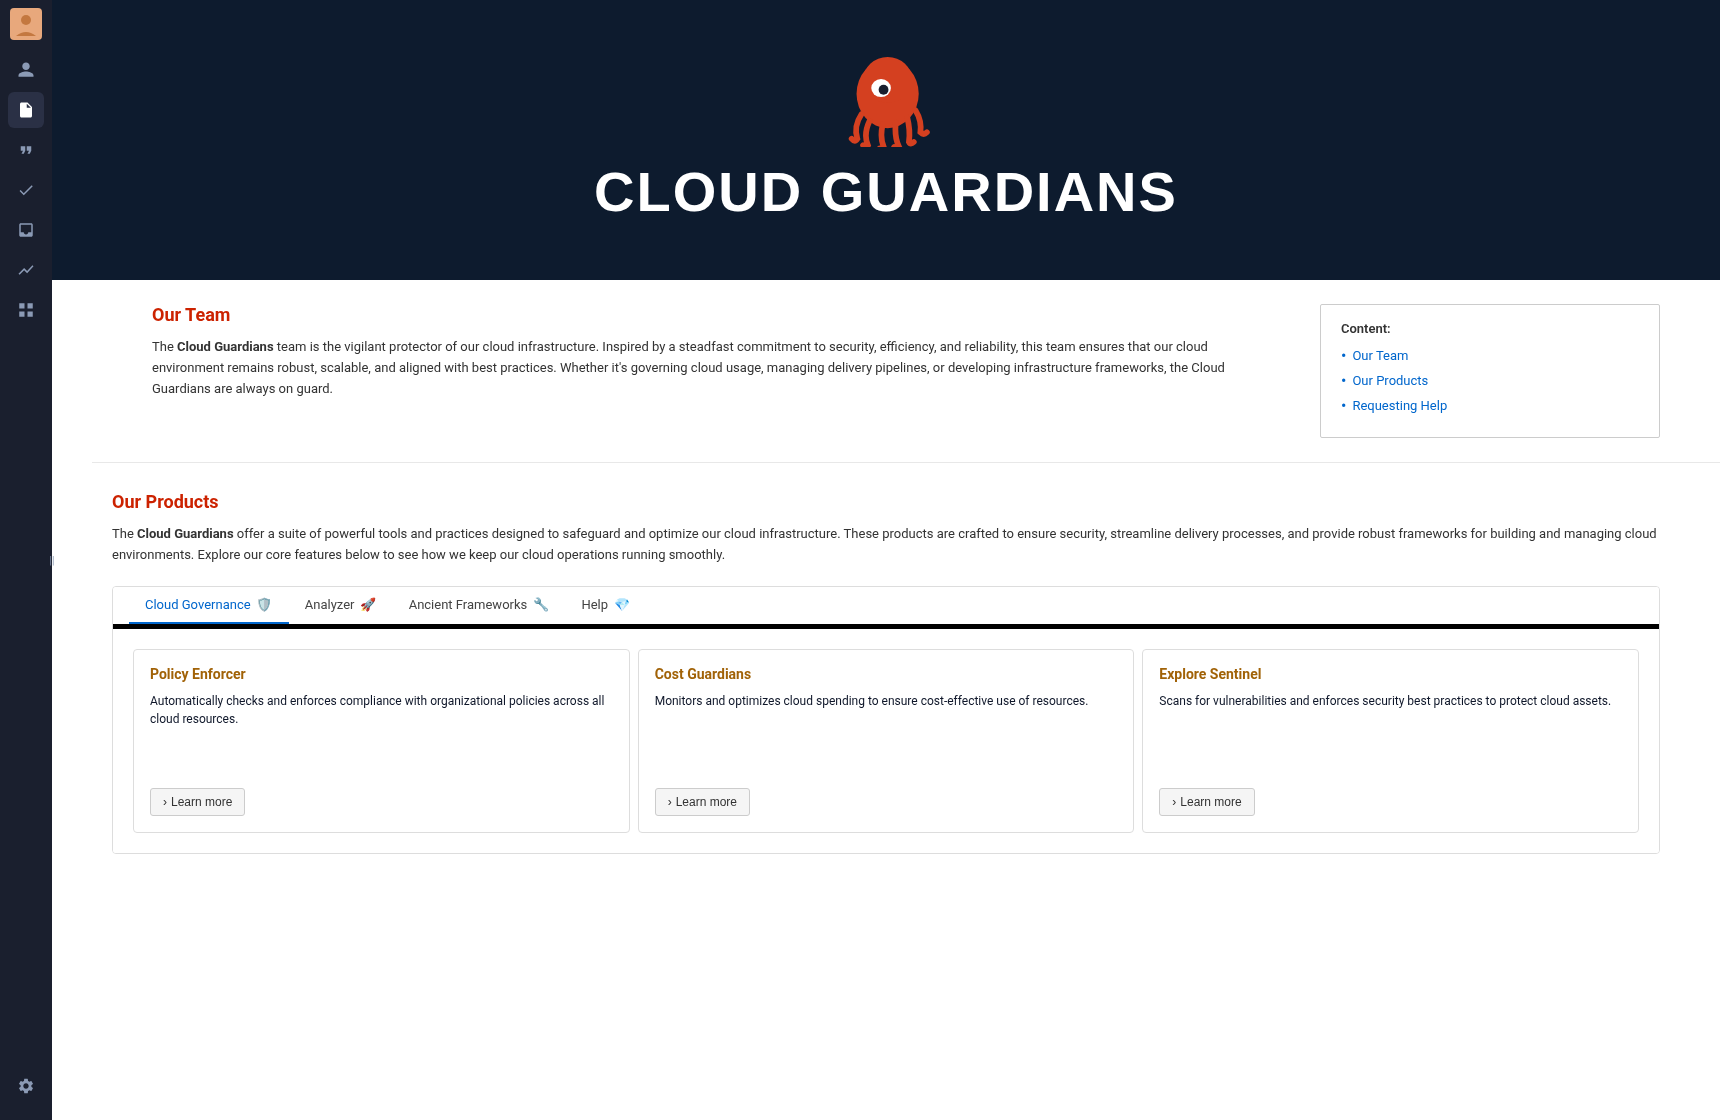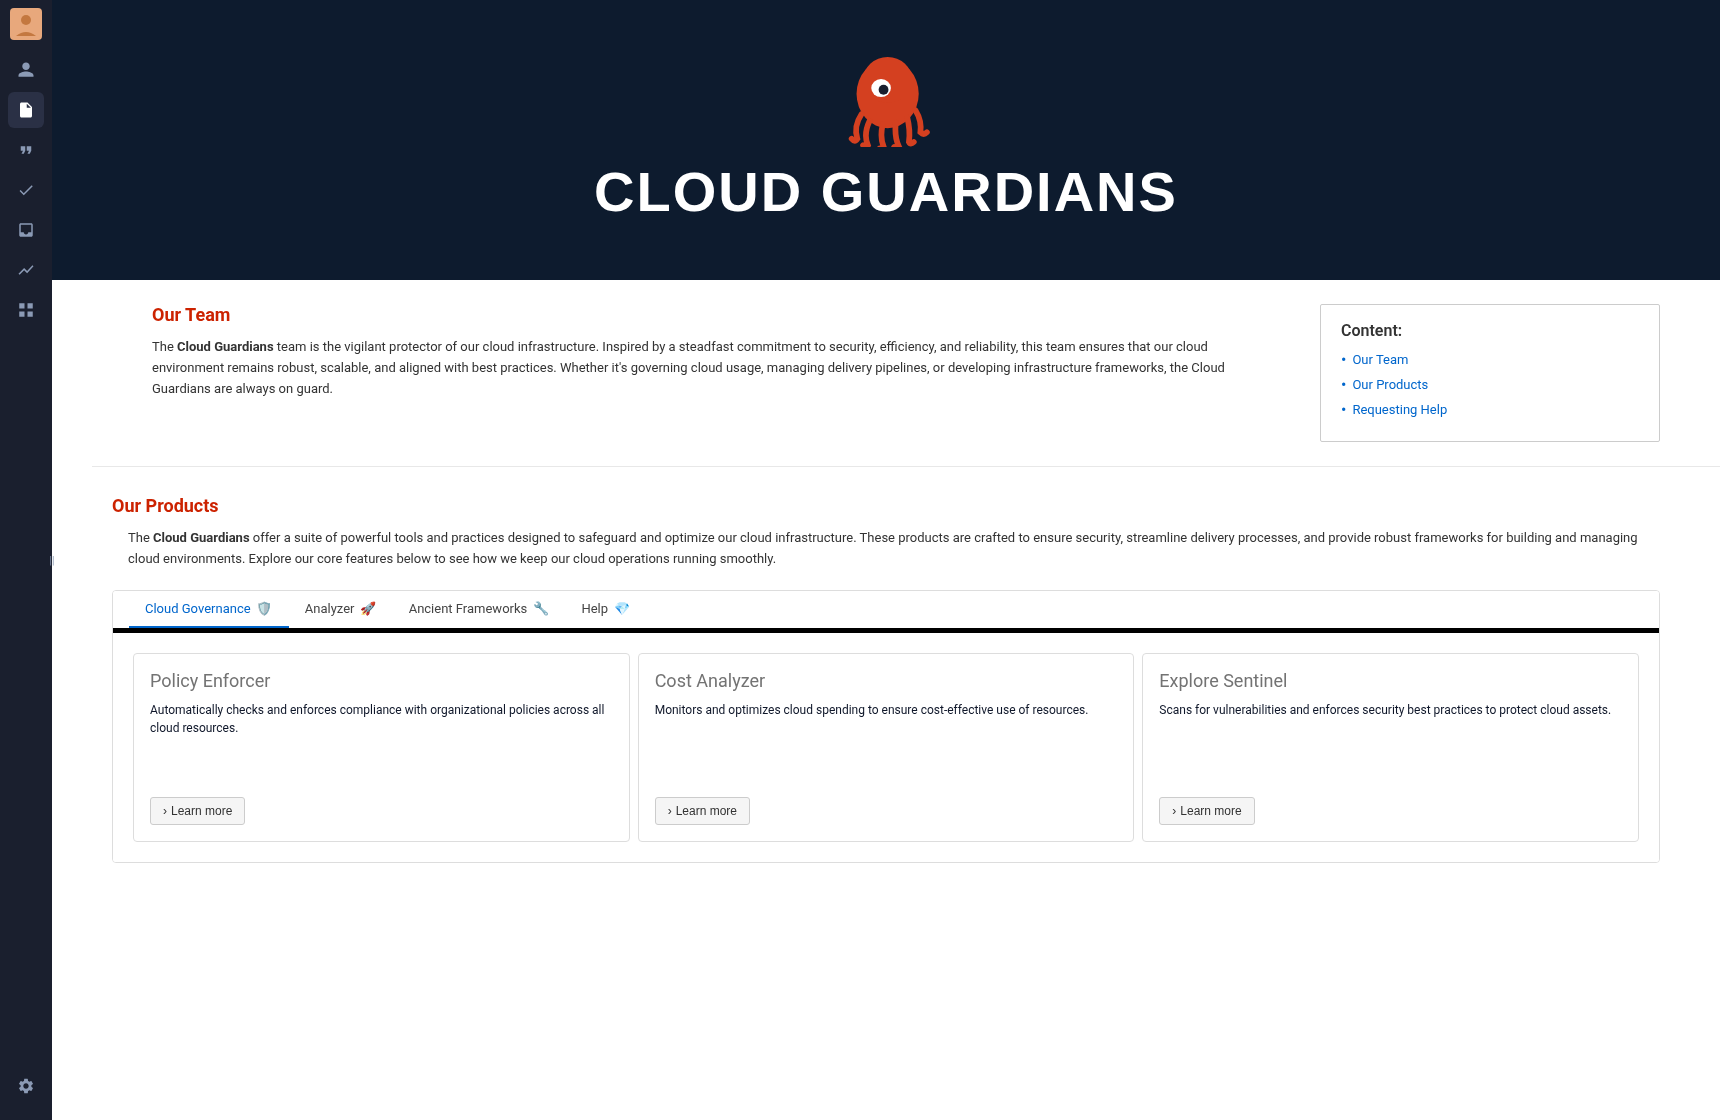--- a/index.html
+++ b/index.html
@@ -127,21 +127,21 @@
       font-weight: 700;
     }
     .content-box {
       width: 340px;
       flex-shrink: 0;
       border: 1px solid #ccc;
       padding: 16px 20px;
       border-radius: 2px;
     }
     .content-box-title {
-      font-size: 16px;
+      font-size: 13px;
       font-weight: 600;
       color: #333;
       margin-bottom: 10px;
     }
     .content-box ul {
       list-style: none;
       padding: 0;
     }
     .content-box ul li {
       font-size: 13px;
@@ -162,21 +162,20 @@
 
     
     .products-section {
       padding: 28px 60px 24px;
     }
     .products-desc {
       font-size: 13px;
       line-height: 1.6;
       color: #333;
       margin-bottom: 20px;
-      margin-left: 16px;
     }
     .products-desc strong { font-weight: 700; }
 
     
     .tabs-container {
       border: 1px solid #ddd;
       border-radius: 4px;
       overflow: hidden;
     }
     .tabs-header {
@@ -212,23 +211,23 @@
     }
     .card {
       border: 1px solid #ddd;
       border-radius: 4px;
       padding: 16px;
       margin: 4px;
       display: flex;
       flex-direction: column;
     }
     .card-title {
-      font-size: 18px;
-      font-weight: 400;
-      color: #737373;
+      font-size: 14px;
+      font-weight: 700;
+      color: #a16207;
       margin-bottom: 10px;
     }
     .card-desc {
       font-size: 12px;
       color: #0f172a;
       line-height: 1.5;
       flex: 1;
     }
     .card-learn-more {
       margin-top: 60px;
@@ -388,21 +387,21 @@
         <div class="card">
           <div class="card-title">Policy Enforcer</div>
           <div class="card-desc">Automatically checks and enforces compliance with organizational policies across all cloud resources.</div>
           <button class="card-learn-more">
             <span>›</span>
             <span>Learn more</span>
           </button>
         </div>
 
         <div class="card">
-          <div class="card-title">Cost Analyzer</div>
+          <div class="card-title">Cost Guardians</div>
           <div class="card-desc">Monitors and optimizes cloud spending to ensure cost-effective use of resources.</div>
           <button class="card-learn-more">
             <span>›</span>
             <span>Learn more</span>
           </button>
         </div>
 
         <div class="card">
           <div class="card-title">Explore Sentinel</div>
           <div class="card-desc">Scans for vulnerabilities and enforces security best practices to protect cloud assets.</div>

